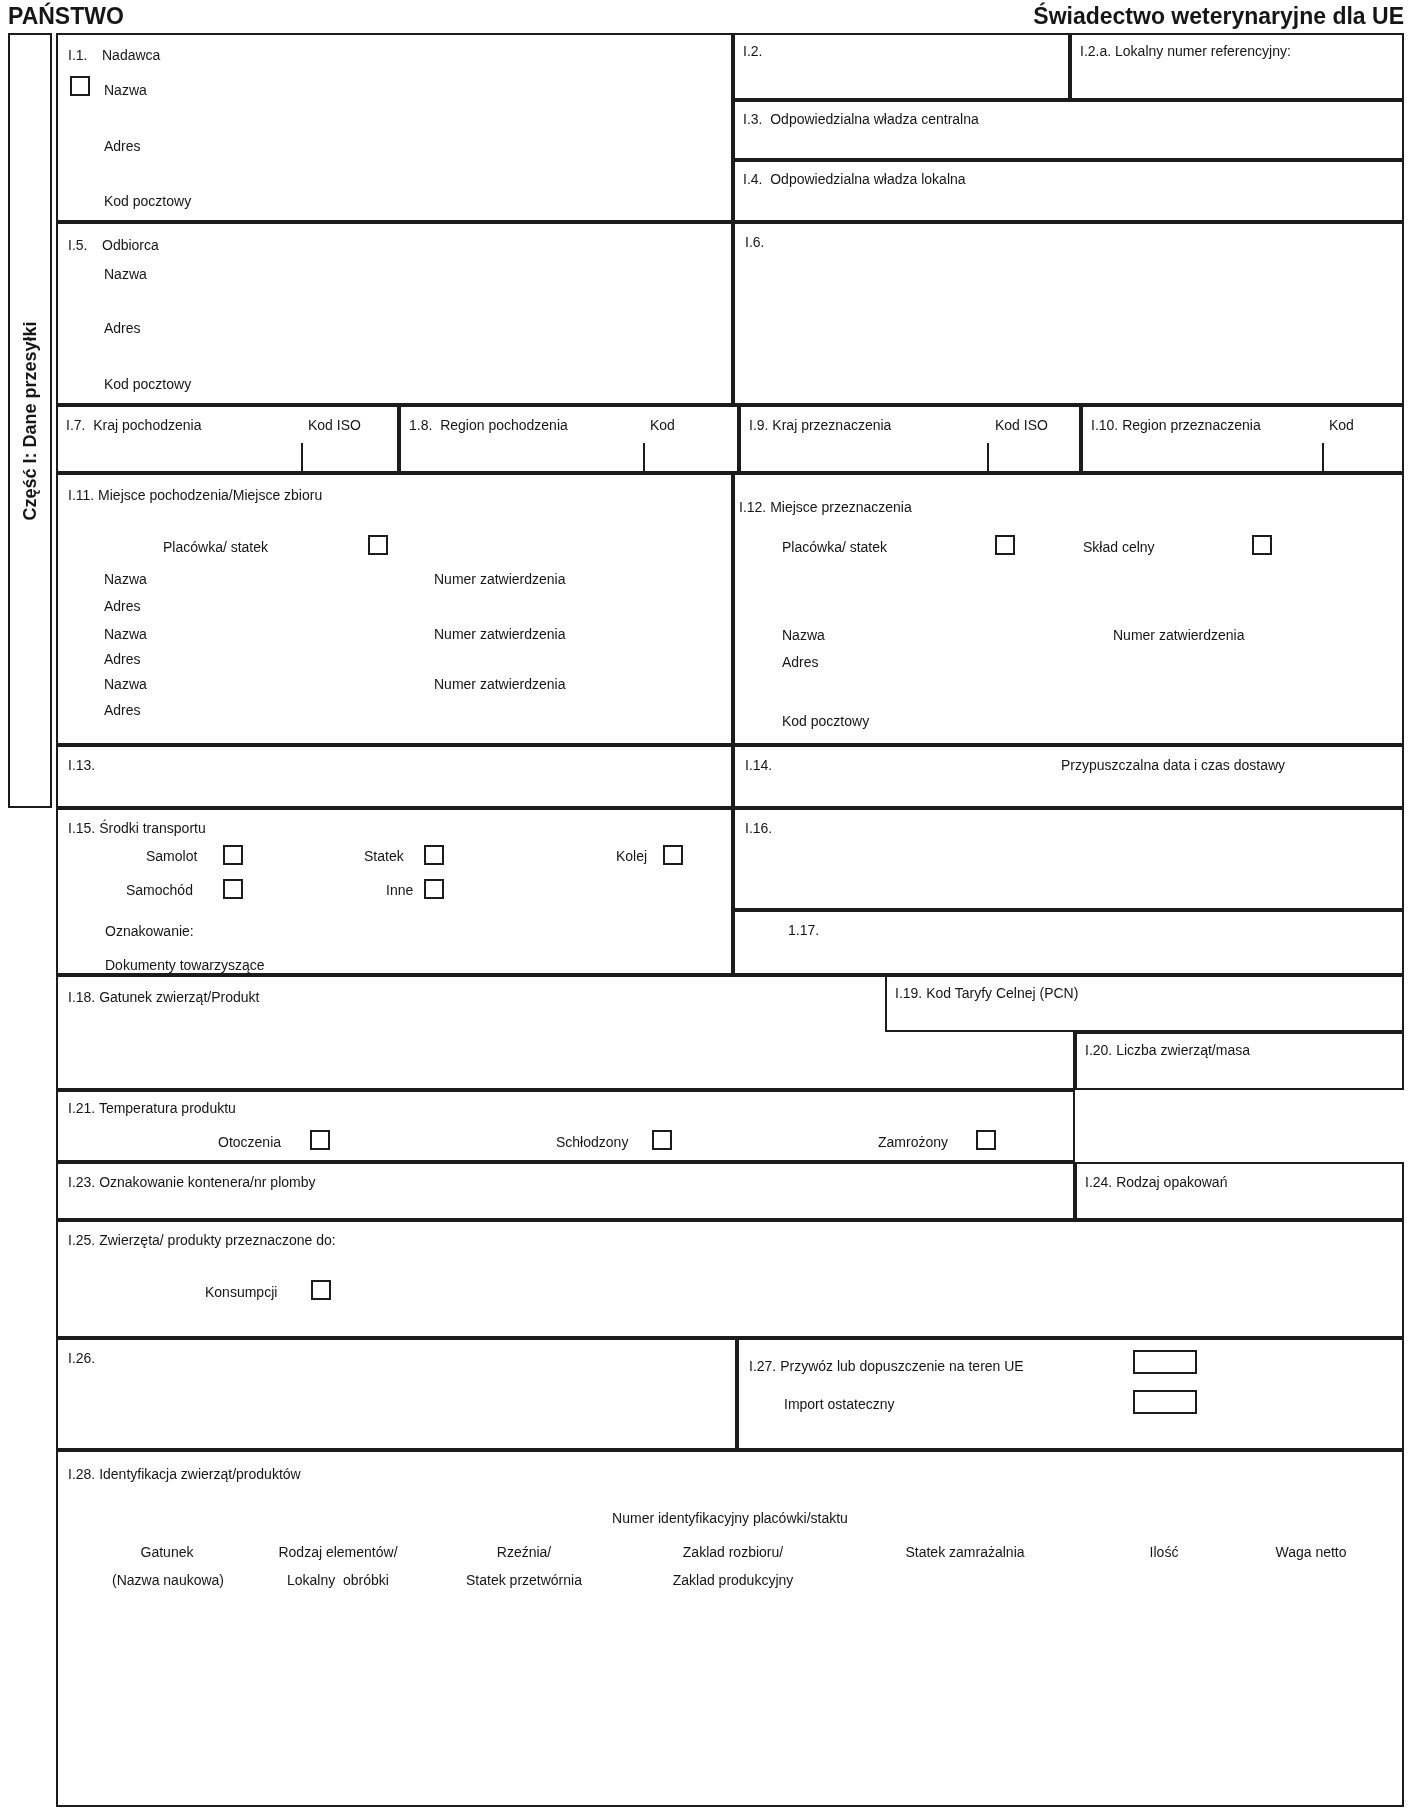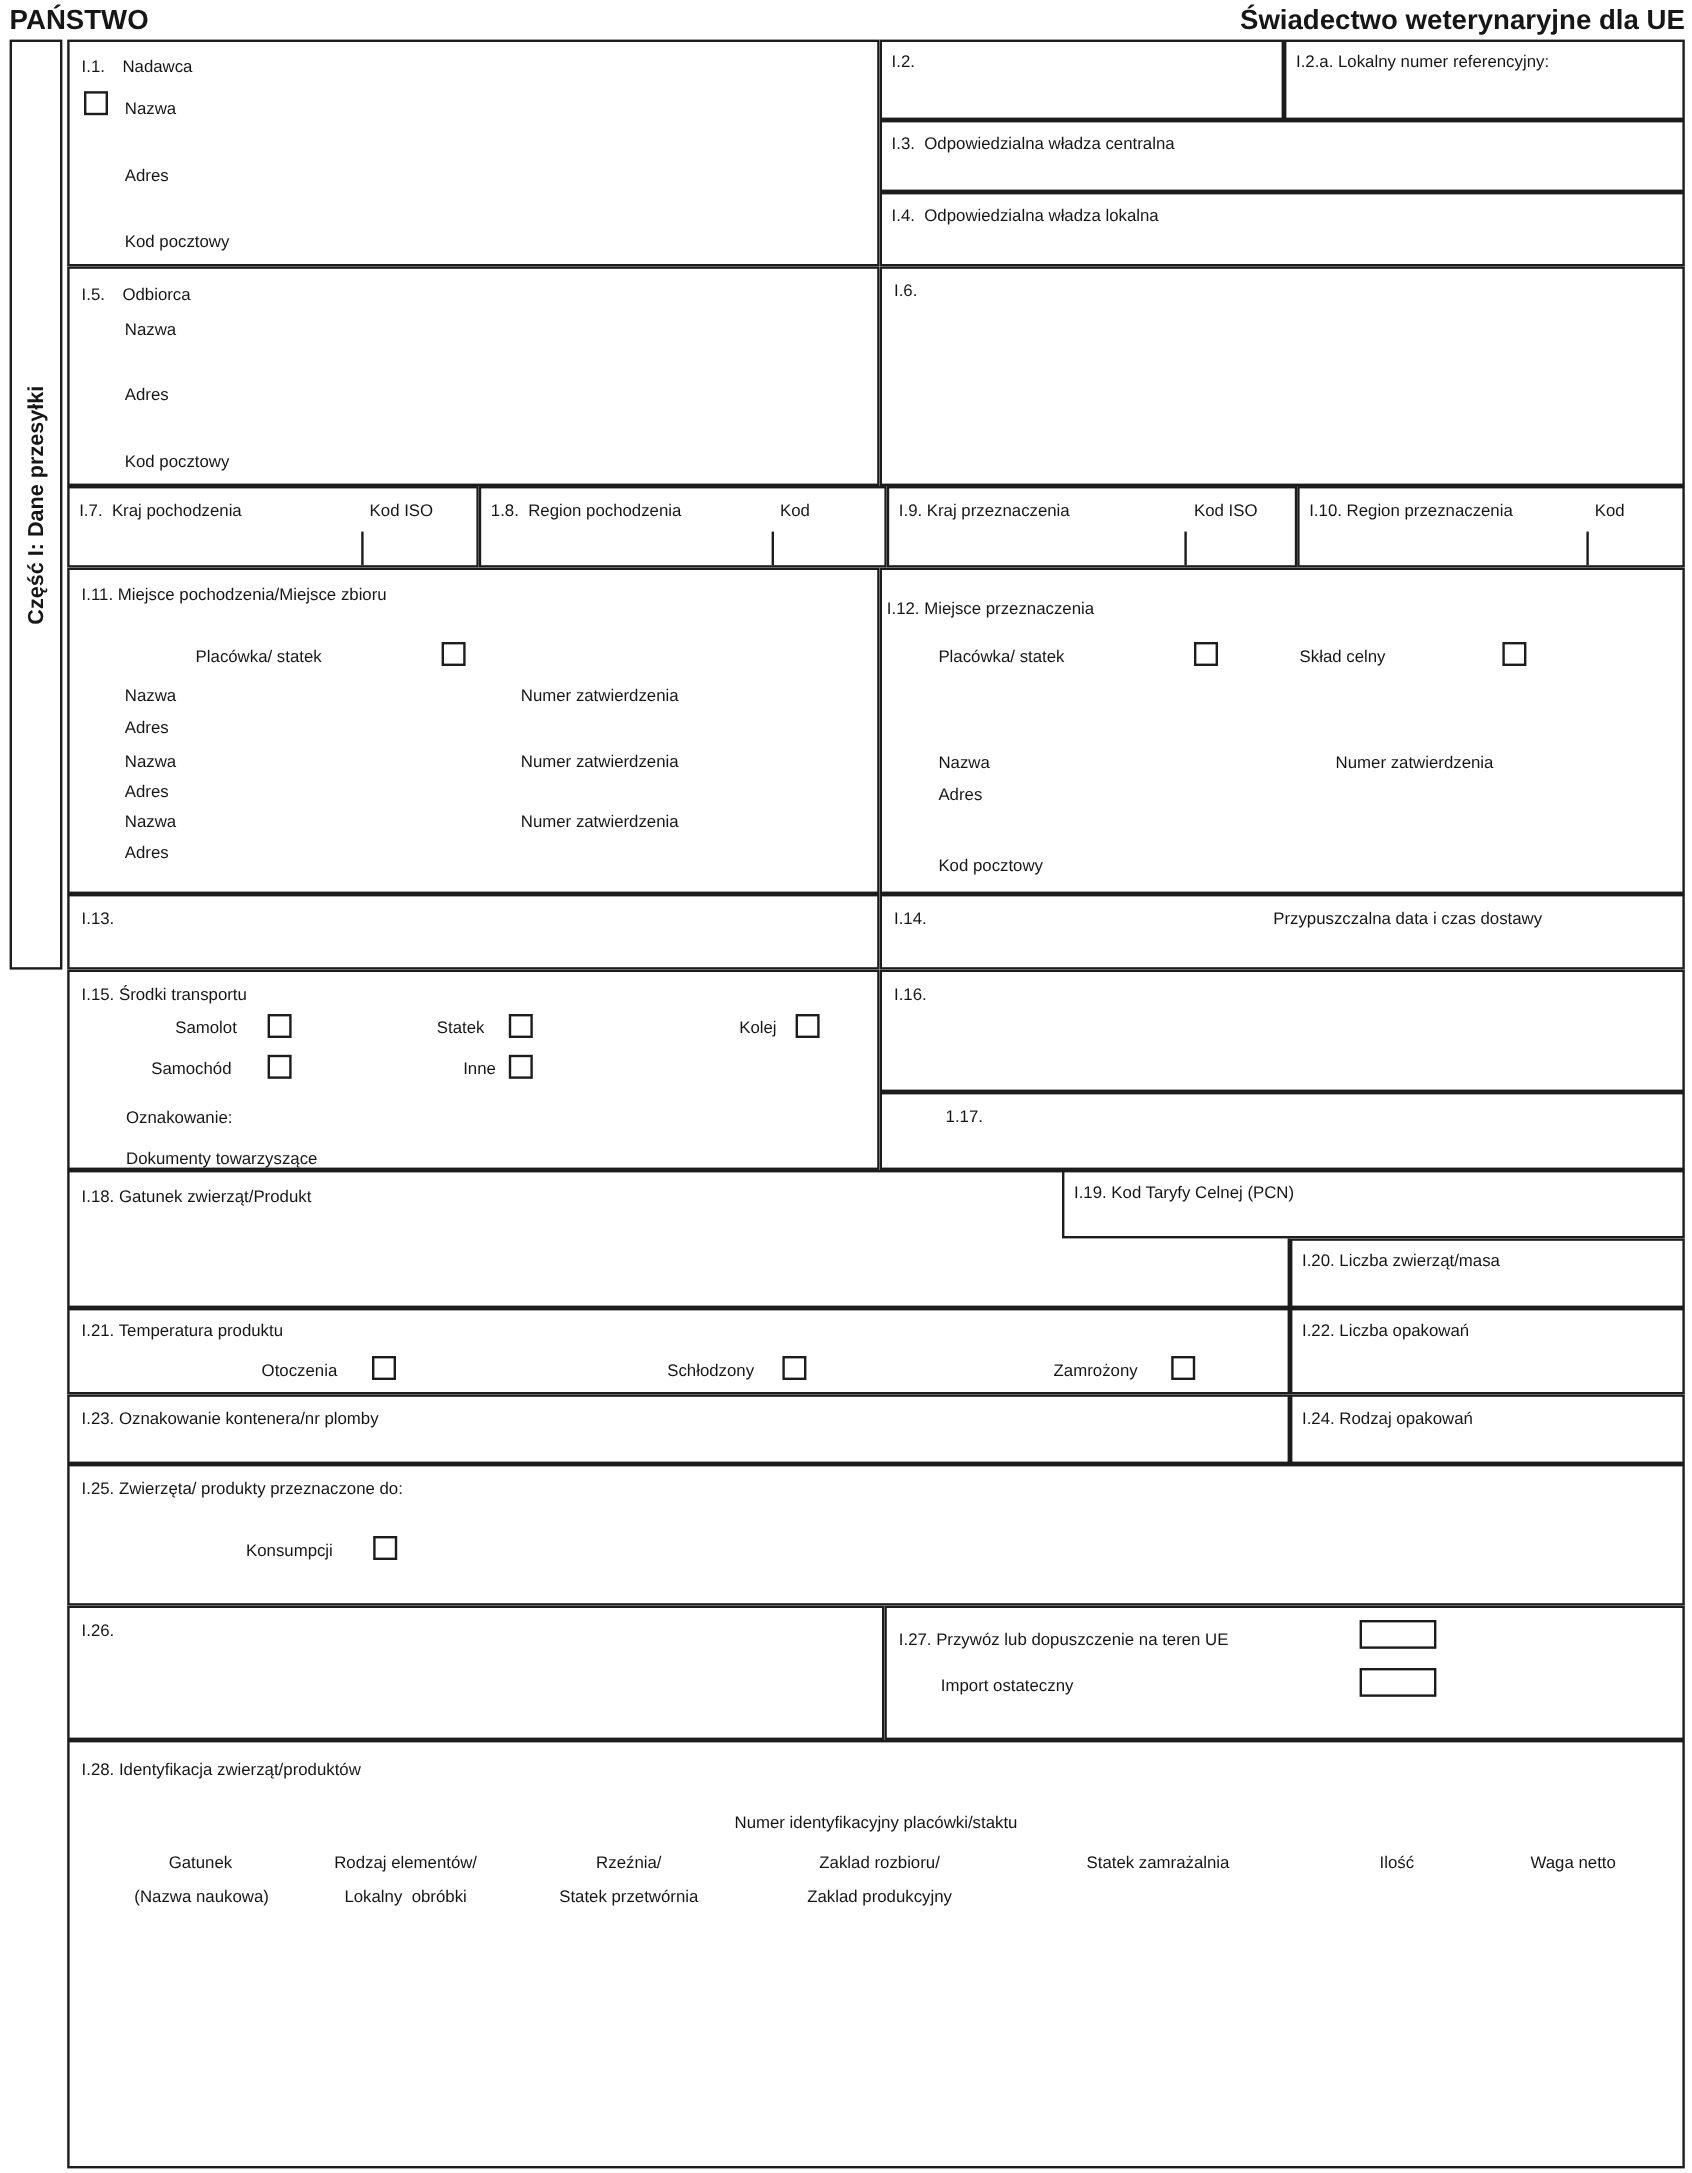--- a/index.html
+++ b/index.html
@@ -155,23 +155,20 @@
 
   <div class="cell" style="left:56px;top:1090px;width:1019px;height:72px;">
     <span class="lbl" style="left:10px;top:8px;">I.21. Temperatura produktu</span>
     <span class="lbl" style="left:160px;top:42px;">Otoczenia</span>
     <span class="cb" style="left:252px;top:38px;"></span>
     <span class="lbl" style="left:498px;top:42px;">Schłodzony</span>
     <span class="cb" style="left:594px;top:38px;"></span>
     <span class="lbl" style="left:820px;top:42px;">Zamrożony</span>
     <span class="cb" style="left:918px;top:38px;"></span>
   </div>
-  <div class="cell" style="left:1075px;top:1090px;width:329px;height:72px;">
-    <span class="lbl" style="left:8px;top:8px;">I.22. Liczba opakowań</span>
-  </div>
 
   <div class="cell" style="left:56px;top:1162px;width:1019px;height:58px;">
     <span class="lbl" style="left:10px;top:10px;">I.23. Oznakowanie kontenera/nr plomby</span>
   </div>
   <div class="cell" style="left:1075px;top:1162px;width:329px;height:58px;">
     <span class="lbl" style="left:8px;top:10px;">I.24. Rodzaj opakowań</span>
   </div>
 
   <div class="cell" style="left:56px;top:1220px;width:1348px;height:118px;">
     <span class="lbl" style="left:10px;top:10px;">I.25. Zwierzęta/ produkty przeznaczone do:</span>

